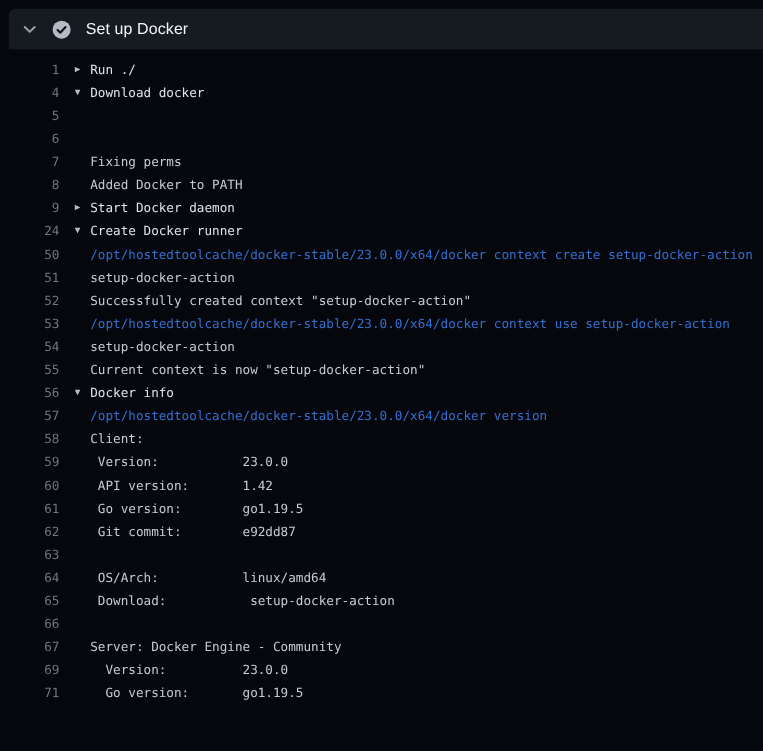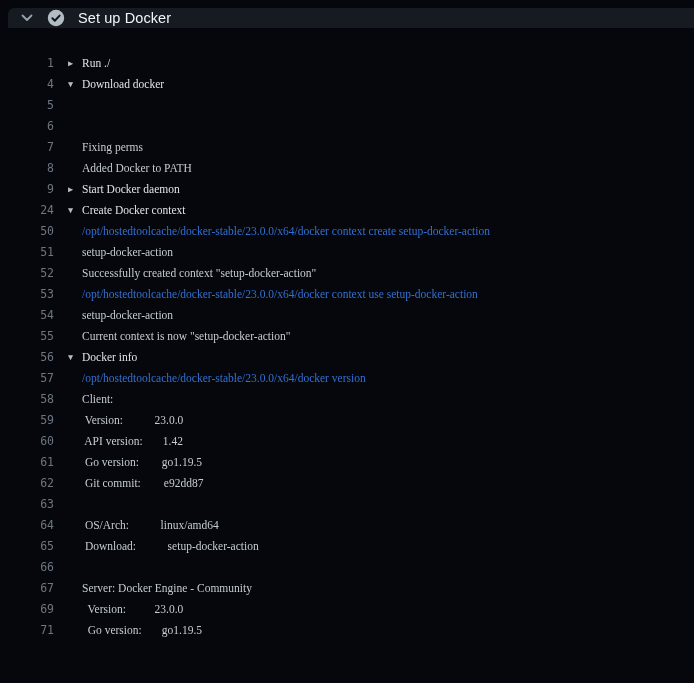--- a/index.html
+++ b/index.html
@@ -7,21 +7,21 @@
     width: 694px; height: 683px;
     background: #05070c;
     overflow: hidden;
     position: relative;
     font-family: "Liberation Sans", sans-serif;
   }
 
   
   .step-header {
     position: absolute;
-    left: 8px; top: 8px; right: 0; height: 20px;
+    left: 8px; top: 8px; right: 0; height: 37px;
     background: #161b22;
     border-radius: 6px 0 0 0;
     display: flex;
     align-items: center;
     padding-left: 12px;
     box-sizing: border-box;
     cursor: pointer;
   }
   .chev { width: 14px; height: 14px; flex: none; display: block; }
   .status { width: 18px; height: 18px; flex: none; margin-left: 13px; display: block; }
@@ -57,21 +57,21 @@
     cursor: pointer;
   }
   .arrow {
     flex: none;
     width: 14px;
     margin-left: 14px;
     color: #b4bcc4;
     font-size: 8.5px;
     text-align: left;
   }
-  .content { white-space: pre; font-family: Liberation Serif, serif; }
+  .content { white-space: pre; }
   .s-normal  { color: #c5ccd3; }
   .s-group   { color: #dfe4e9; cursor: pointer; }
   .s-command { color: #3370d2; }
   .s-link    { color: #c5ccd3; text-decoration: underline; text-underline-offset: 2px; cursor: pointer; }
 </style>
 </head>
 <body>
 
 <div class="step-header">
   <svg class="chev" viewBox="0 0 14 14">
@@ -85,21 +85,21 @@
 </div>
 
 <div class="log">
     <div class="row"><span class="ln">1</span><span class="arrow">▶</span><span class="content"><span class="s-group">Run ./</span></span></div>
     <div class="row"><span class="ln">4</span><span class="arrow">▼</span><span class="content"><span class="s-group">Download docker</span></span></div>
     <div class="row"><span class="ln">5</span><span class="arrow"></span></div>
     <div class="row"><span class="ln">6</span><span class="arrow"></span></div>
     <div class="row"><span class="ln">7</span><span class="arrow"></span><span class="content"><span class="s-normal">Fixing perms</span></span></div>
     <div class="row"><span class="ln">8</span><span class="arrow"></span><span class="content"><span class="s-normal">Added Docker to PATH</span></span></div>
     <div class="row"><span class="ln">9</span><span class="arrow">▶</span><span class="content"><span class="s-group">Start Docker daemon</span></span></div>
-    <div class="row"><span class="ln">24</span><span class="arrow">▼</span><span class="content"><span class="s-group">Create Docker context</span></span></div>
+    <div class="row"><span class="ln">24</span><span class="arrow">▼</span><span class="content"><span class="s-group">Create Docker runner</span></span></div>
     <div class="row"><span class="ln">50</span><span class="arrow"></span><span class="content"><span class="s-command">/opt/hostedtoolcache/docker-stable/23.0.0/x64/docker context create setup-docker-action</span></span></div>
     <div class="row"><span class="ln">51</span><span class="arrow"></span><span class="content"><span class="s-normal">setup-docker-action</span></span></div>
     <div class="row"><span class="ln">52</span><span class="arrow"></span><span class="content"><span class="s-normal">Successfully created context "setup-docker-action"</span></span></div>
     <div class="row"><span class="ln">53</span><span class="arrow"></span><span class="content"><span class="s-command">/opt/hostedtoolcache/docker-stable/23.0.0/x64/docker context use setup-docker-action</span></span></div>
     <div class="row"><span class="ln">54</span><span class="arrow"></span><span class="content"><span class="s-normal">setup-docker-action</span></span></div>
     <div class="row"><span class="ln">55</span><span class="arrow"></span><span class="content"><span class="s-normal">Current context is now "setup-docker-action"</span></span></div>
     <div class="row"><span class="ln">56</span><span class="arrow">▼</span><span class="content"><span class="s-group">Docker info</span></span></div>
     <div class="row"><span class="ln">57</span><span class="arrow"></span><span class="content"><span class="s-command">/opt/hostedtoolcache/docker-stable/23.0.0/x64/docker version</span></span></div>
     <div class="row"><span class="ln">58</span><span class="arrow"></span><span class="content"><span class="s-normal">Client:</span></span></div>
     <div class="row"><span class="ln">59</span><span class="arrow"></span><span class="content"><span class="s-normal"> Version:           23.0.0</span></span></div>

